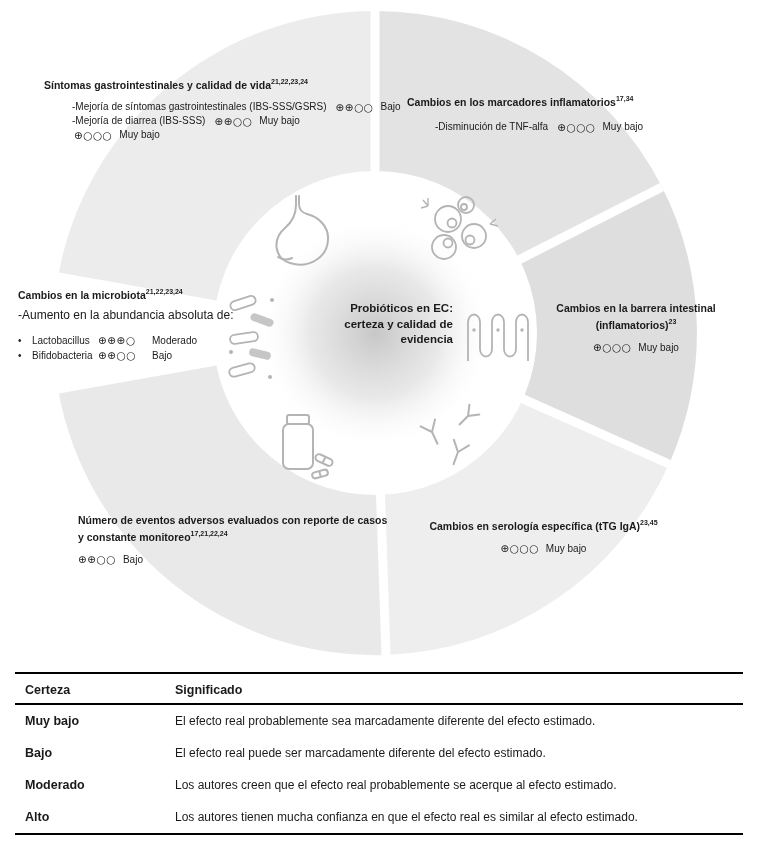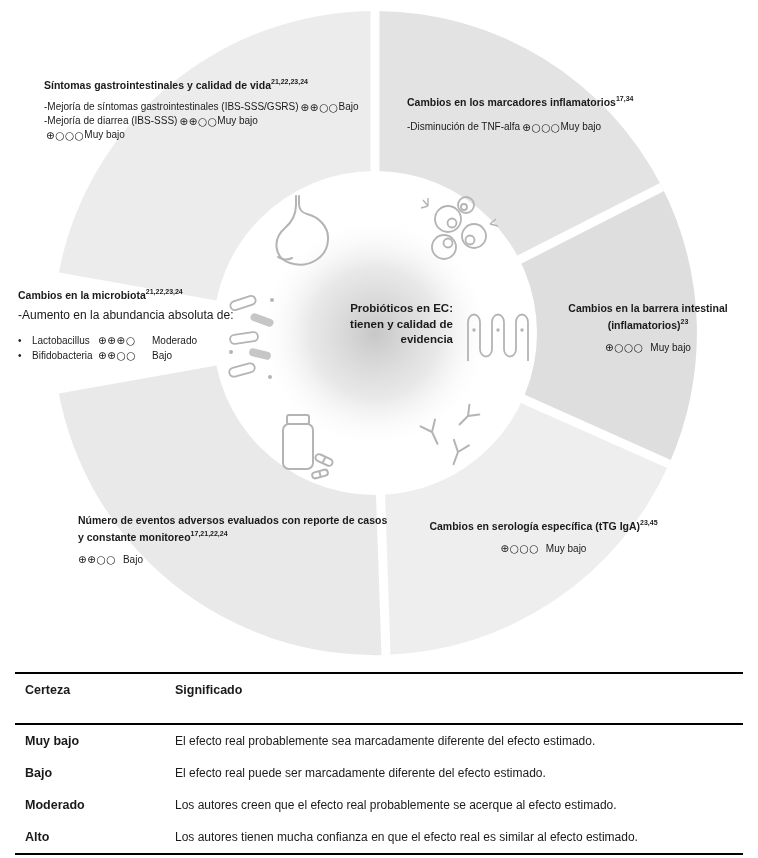--- a/index.html
+++ b/index.html
@@ -5,42 +5,42 @@
   html,body{margin:0;padding:0;background:#fff;}
   .canvas{
     position:relative;width:758px;height:858px;background:#fff;overflow:hidden;
     font-family:"Liberation Sans","DejaVu Sans",sans-serif;color:#1a1a1a;
   }
   svg.ring{position:absolute;left:0;top:0;}
   .block{position:absolute;}
   .b-title{font-weight:bold;font-size:10.5px;line-height:13px;}
   sup{font-size:7px;}
   .rows{margin-top:8px;}
-  .row{display:flex;align-items:flex-end;font-size:10px;line-height:14px;white-space:nowrap;}
+  .row{display:flex;align-items:flex-end;gap:7px;font-size:10px;line-height:14px;white-space:nowrap;margin-left:28px;}
   .row .grade{margin-left:2px;}
   .grade{font-size:10.5px;letter-spacing:.5px;font-family:"DejaVu Sans",sans-serif;}
   .rlabel{font-size:10px;}
   .seg-sintomas{left:44px;top:75px;width:430px;}
   .seg-marcadores{left:407px;top:92px;width:330px;}
   .seg-marcadores .rows{margin-top:11px;}
-  .seg-barrera{left:556px;top:302px;width:160px;text-align:center;margin-left:12px;}
+  .seg-barrera{left:556px;top:302px;width:160px;text-align:center;}
   .seg-microbiota{left:18px;top:285px;width:220px;}
   .seg-microbiota .subtitle{font-size:12px;margin-top:6px;}
   .mlist{margin-top:11px;}
   .mrow{display:grid;grid-template-columns:14px 66px 54px auto;align-items:center;font-size:10px;line-height:15px;}
   .seg-eventos{left:78px;top:514px;width:315px;text-align:left;}
   .seg-serologia{left:396px;top:516px;width:295px;text-align:center;}
   .gradeline{margin-top:9px;font-size:10px;}
   .gradeline .rlabel{margin-left:7px;}
   .center-label{left:297px;top:301px;width:156px;text-align:right;font-weight:bold;
     font-size:11.5px;line-height:15.5px;}
   
   .gtable{position:absolute;left:15px;top:672px;width:728px;
     border-top:2.5px solid #000;border-bottom:2.5px solid #000;}
-  .gt-head{display:flex;align-items:center;padding:9px 0 26px 0;border-bottom:2px solid #000;}
+  .gt-head{display:flex;align-items:center;padding:9px 0 6px 0;border-bottom:2px solid #000;}
   .gt-row{display:flex;align-items:center;padding:9px 0;}
   .tc1{width:150px;padding-left:10px;font-weight:bold;font-size:12.5px;flex-shrink:0;}
   .tc2{flex:1;font-size:12px;padding-right:6px;}
   .gt-head .tc2{font-weight:bold;font-size:12.5px;}
 </style>
 </head>
 <body>
 
 <div class="canvas">
 
@@ -129,21 +129,21 @@
         </g>
       <g transform="translate(320,474) rotate(-15)">
           <rect x="-8" y="-3" width="16" height="6" rx="3"></rect>
           <line x1="0" y1="-3" x2="0" y2="3"></line>
         </g>
     </g>
   </svg>
 
   <div class="block center-label">
     <div>Probióticos en EC:</div>
-    <div>tienen y calidad de</div>
+    <div>certeza y calidad de</div>
     <div>evidencia</div>
   </div>
 
   <div class="block seg-sintomas">
     <div class="b-title">
       <span>Síntomas gastrointestinales y calidad de vida</span><sup>21,22,23,24</sup>
     </div>
     <div class="rows">
       <div class="row">
         <span class="rtext">-Mejoría de síntomas gastrointestinales (IBS-SSS/GSRS)</span>

